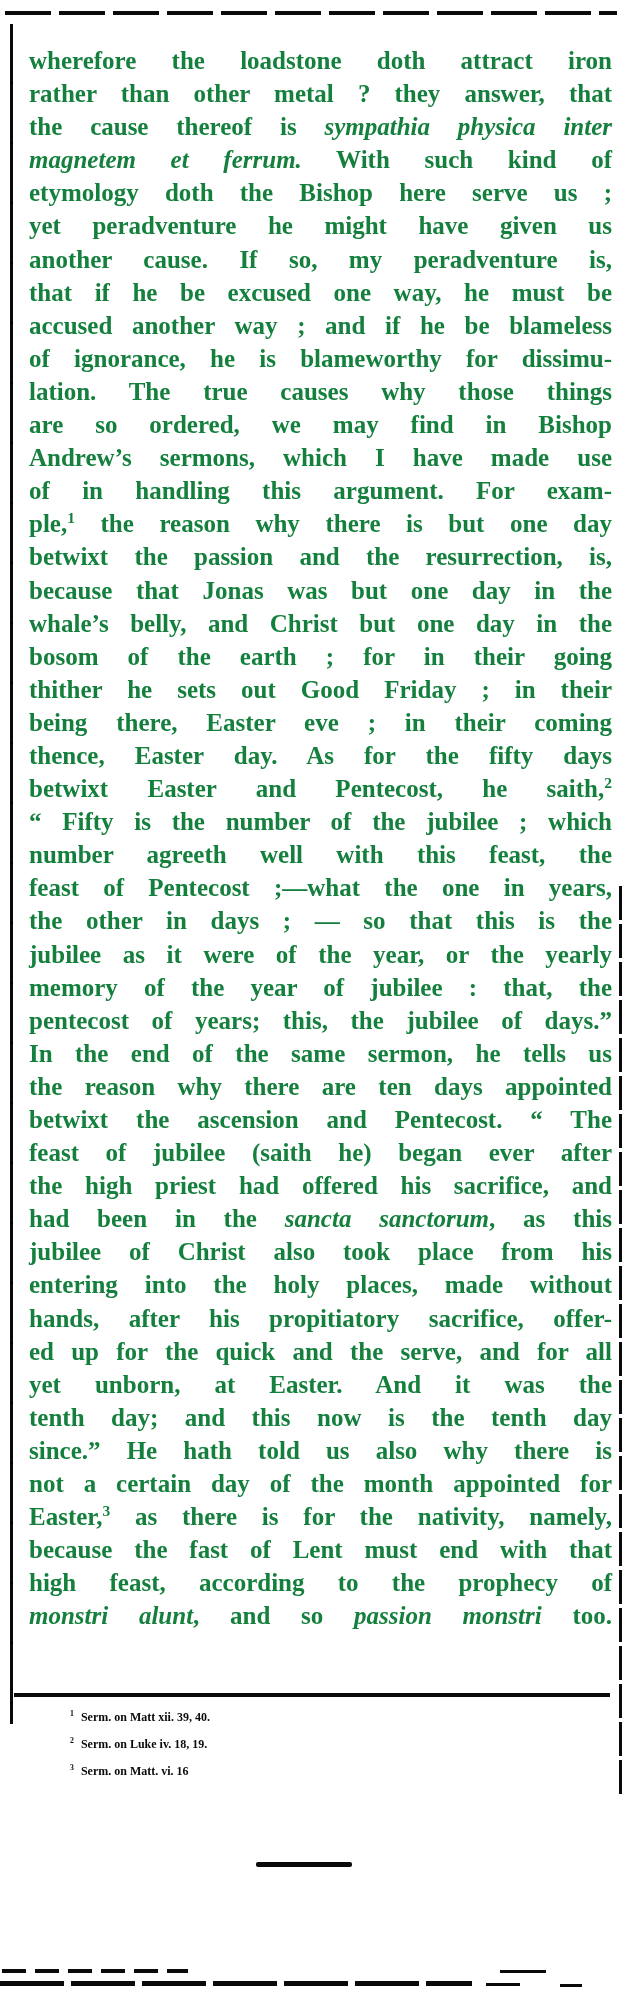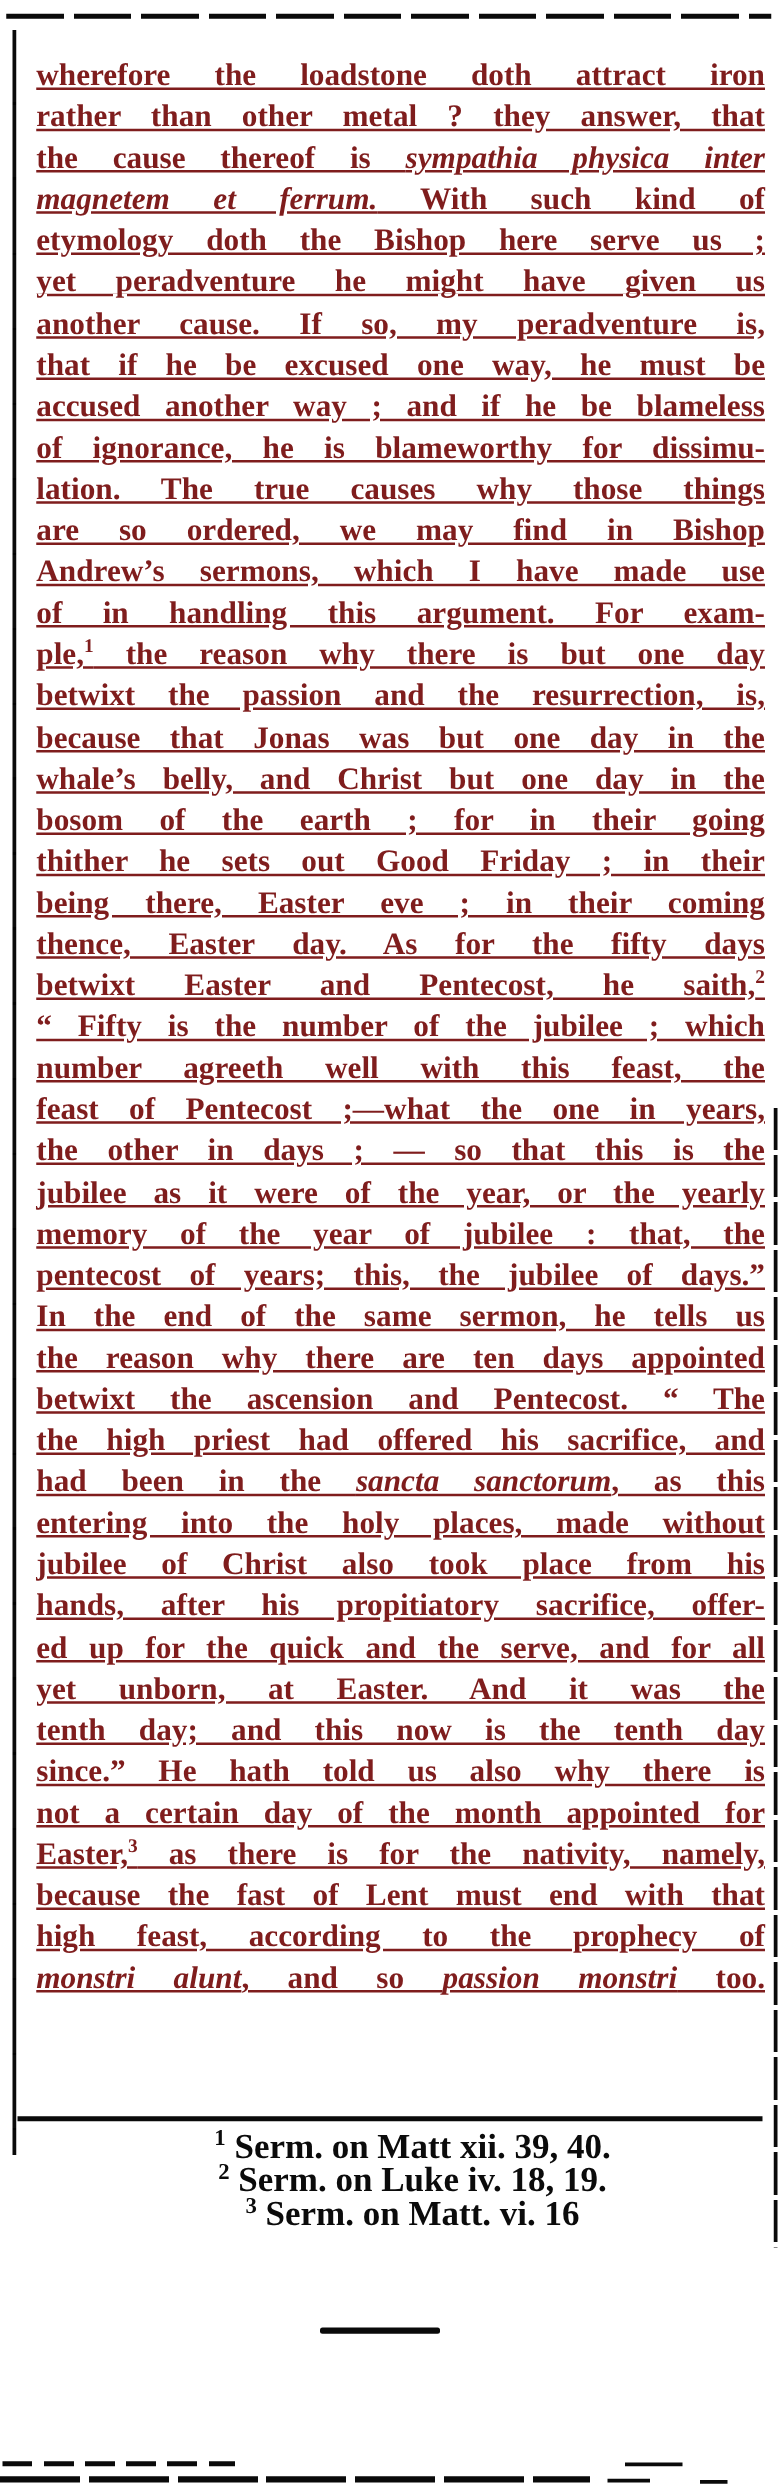--- a/index.html
+++ b/index.html
@@ -38,39 +38,38 @@
     background:repeating-linear-gradient(90deg,#0a0a0a 0 24px, transparent 24px 33px); }
   .frag-r1b { top:1970px; left:500px; width:46px;  height:3px; }
   .frag-r2a { top:1981px; left:0px;   width:472px; height:5px;
     background:repeating-linear-gradient(90deg,#0a0a0a 0 64px, transparent 64px 71px); }
   .frag-r2b { top:1983px; left:486px; width:34px;  height:3px; }
   .frag-r2c { top:1984px; left:560px; width:22px;  height:3px; }
 
   
   .text-block {
     position:absolute; left:29px; top:44px; width:583px;
-    color:#7f1d1d;
-    text-decoration:underline;
+    color:#15803d;
   }
   .text-line {
     font-size:25px; line-height:33.1px; font-weight:bold;
     text-align:justify; text-align-last:justify; text-justify:inter-word;
     white-space:normal; height:33.1px; overflow:visible;
   }
   .text-line i { font-style:italic; }
   .text-line sup { font-size:62%; line-height:0; vertical-align:super; }
 
   
   .footnotes {
     position:absolute; left:70px; top:1704px; width:520px;
     color:#0b0b0b;
   }
   .footnote {
-    font-size:28px; line-height:27px; font-weight:bold;
-    text-align:center; white-space:nowrap;
+    font-size:12px; line-height:27px; font-weight:bold;
+    text-align:left; white-space:nowrap;
   }
   .footnote sup { font-size:65%; line-height:0; vertical-align:super; margin-right:7px; }
 </style>
 </head>
 <body>
 
 <div class="page">
   <div class="top-rule"></div>
   <div class="left-rule"></div>
   <div class="right-rule"></div>
@@ -102,24 +101,25 @@
       <div class="text-line">“ Fifty is the number of the jubilee ; which</div>
       <div class="text-line">number agreeth well with this feast, the</div>
       <div class="text-line">feast of Pentecost ;—what the one in years,</div>
       <div class="text-line">the other in days ; — so that this is the</div>
       <div class="text-line">jubilee as it were of the year, or the yearly</div>
       <div class="text-line">memory of the year of jubilee : that, the</div>
       <div class="text-line">pentecost of years; this, the jubilee of days.”</div>
       <div class="text-line">In the end of the same sermon, he tells us</div>
       <div class="text-line">the reason why there are ten days appointed</div>
       <div class="text-line">betwixt the ascension and Pentecost. “ The</div>
+      <div class="text-line">feast of jubilee (saith he) began ever after</div>
       <div class="text-line">the high priest had offered his sacrifice, and</div>
       <div class="text-line">had been in the <i>sancta sanctorum</i>, as this</div>
+      <div class="text-line">jubilee of Christ also took place from his</div>
       <div class="text-line">entering into the holy places, made without</div>
-      <div class="text-line">jubilee of Christ also took place from his</div>
       <div class="text-line">hands, after his propitiatory sacrifice, offer-</div>
       <div class="text-line">ed up for the quick and the serve, and for all</div>
       <div class="text-line">yet unborn, at Easter. And it was the</div>
       <div class="text-line">tenth day; and this now is the tenth day</div>
       <div class="text-line">since.” He hath told us also why there is</div>
       <div class="text-line">not a certain day of the month appointed for</div>
       <div class="text-line">Easter,<sup>3</sup> as there is for the nativity, namely,</div>
       <div class="text-line">because the fast of Lent must end with that</div>
       <div class="text-line">high feast, according to the prophecy of</div>
       <div class="text-line"><i>monstri alunt</i>, and so <i>passion monstri</i> too.</div>

